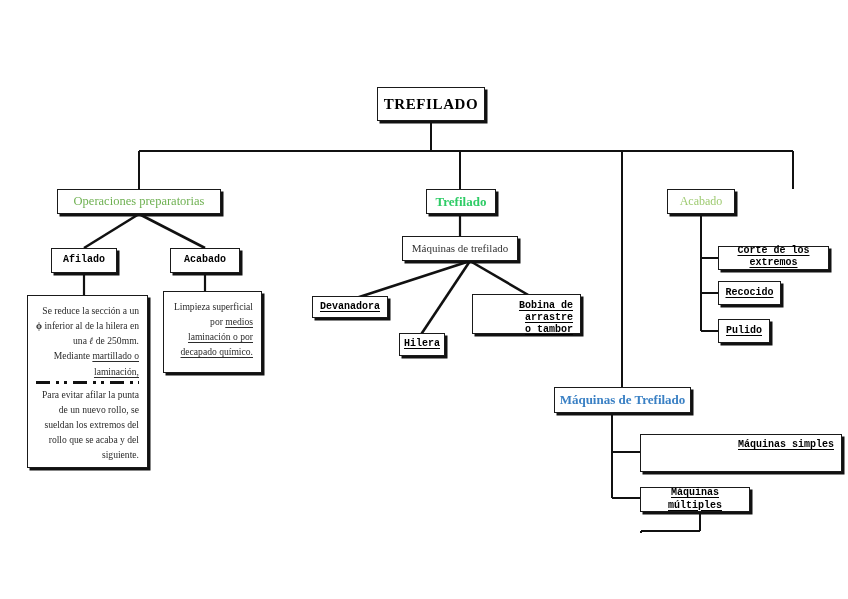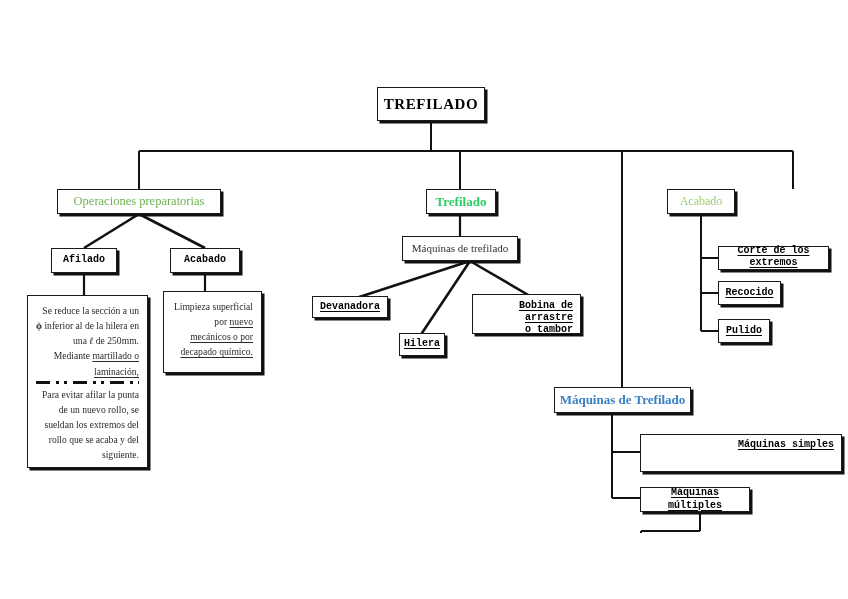--- a/index.html
+++ b/index.html
@@ -115,21 +115,21 @@
   <div class="node para" style="left:27px;top:295px;width:121px;height:173px;">
     <div class="para-wrap">
       <p>Se reduce la sección a un <b>ϕ</b> inferior al de la hilera en una <b><i>ℓ</i></b> de 250mm. Mediante <span class="u">martillado o laminación,</span></p>
       <div class="divider2"></div>
       <p>Para evitar afilar la punta de un nuevo rollo, se sueldan los extremos del rollo que se acaba y del siguiente.</p>
     </div>
   </div>
 
   <div class="node para" style="left:163px;top:291px;width:99px;height:82px;">
     <div class="para-wrap">
-      <p>Limpieza superficial por <span class="u">nuevo mecánicos o por decapado químico.</span></p>
+      <p>Limpieza superficial por <span class="u">medios laminación o por decapado químico.</span></p>
     </div>
   </div>
 
   <div class="node" style="left:426px;top:189px;width:70px;height:25px;">
     <span class="t-green2">Trefilado</span>
   </div>
 
   <div class="node" style="left:402px;top:236px;width:116px;height:25px;">
     <span class="t-plain">Máquinas de trefilado</span>
   </div>

